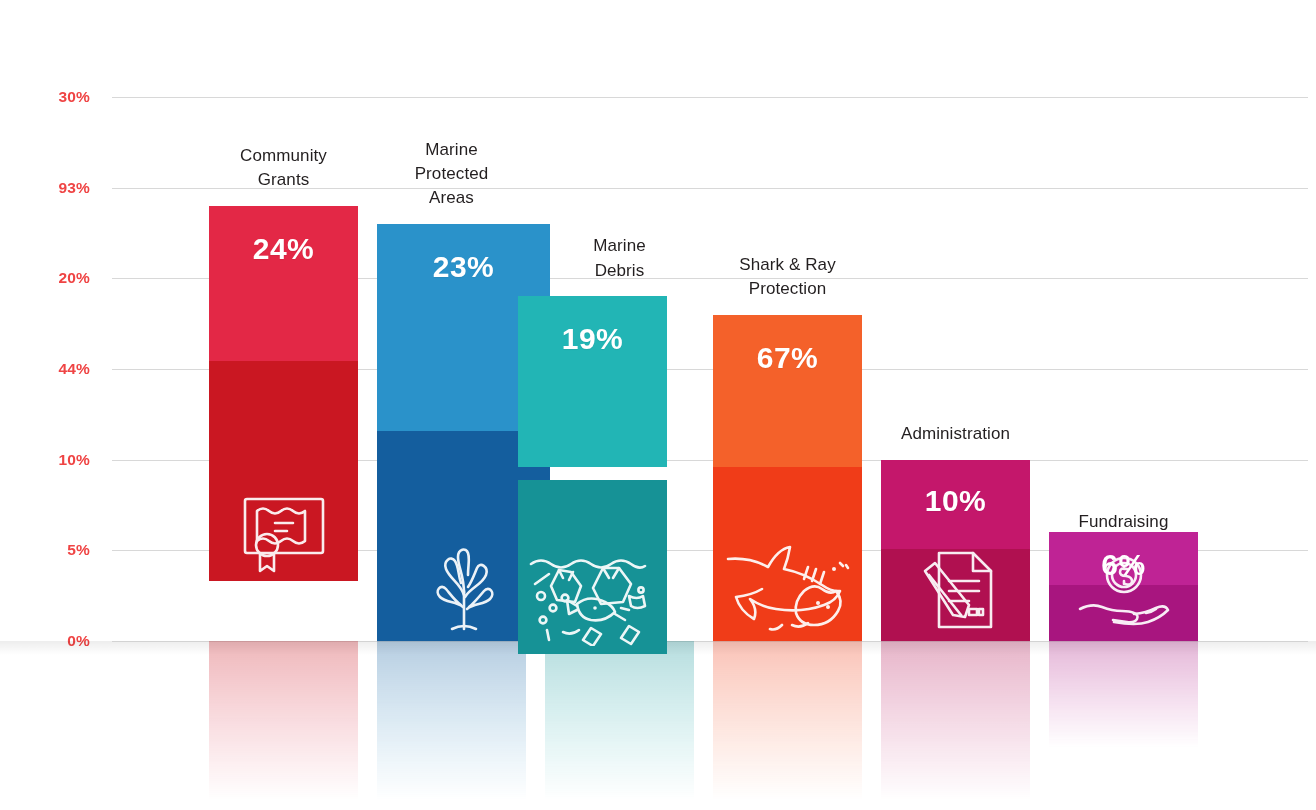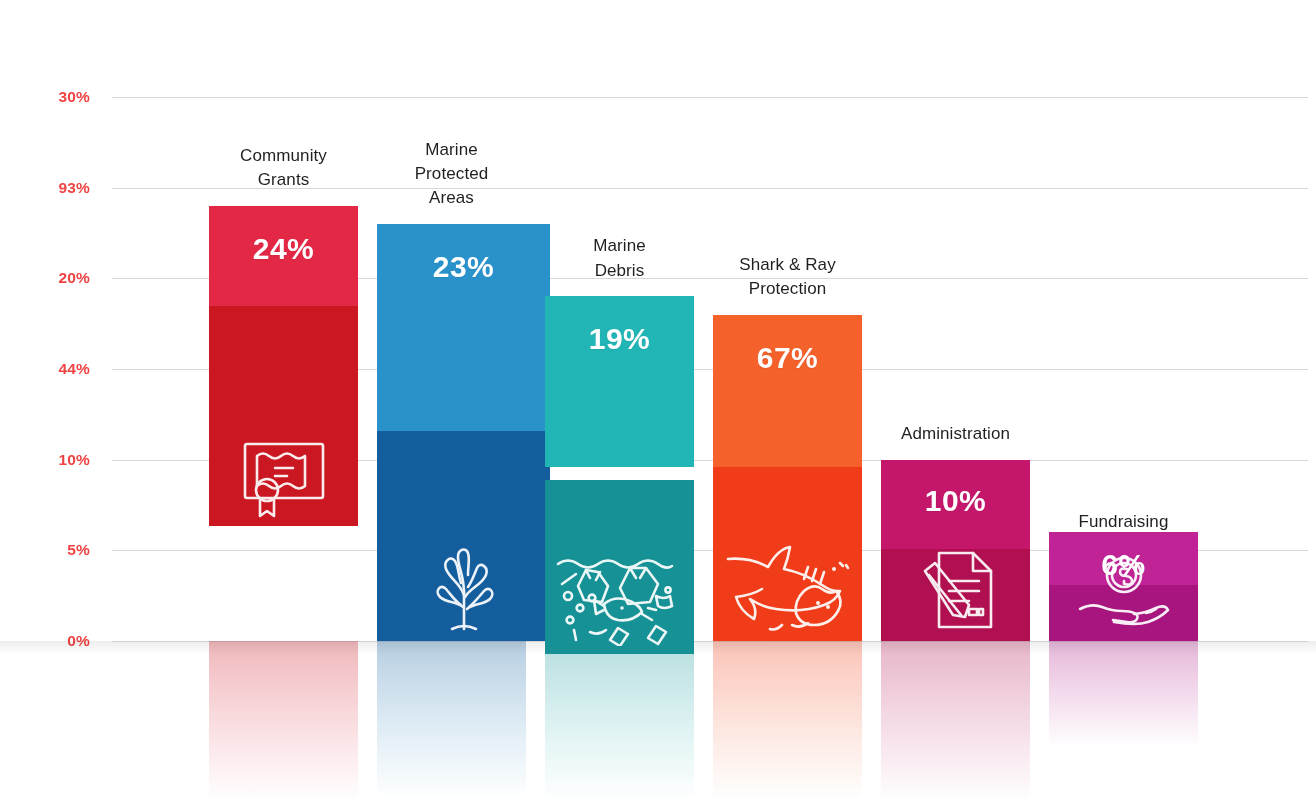--- a/index.html
+++ b/index.html
@@ -171,21 +171,21 @@
           <div class="refl-inner" style="background: linear-gradient(rgb(176, 16, 80), rgb(196, 23, 107)); opacity: 0.34; mask-image: linear-gradient(rgba(0, 0, 0, 0.9), rgba(0, 0, 0, 0));"></div>
         </div>
         <div class="reflection" style="left: 1049px; top: 641px; width: 149px; height: 106.624px;">
           <div class="refl-inner" style="background: linear-gradient(rgb(168, 21, 127), rgb(191, 35, 149)); opacity: 0.34; mask-image: linear-gradient(rgba(0, 0, 0, 0.9), rgba(0, 0, 0, 0));"></div>
         </div>
       </div>
 
     <div class="floor-shadow"></div>
 
     <div id="bar-layer">
-        <div class="bar" style="left: 209px; top: 205.8px; width: 149px; height: 320px;">
+        <div class="bar" style="left: 209px; top: 205.8px; width: 149px; height: 375px;">
           <div class="seg-top" style="height: 215.787px; background: rgb(227, 40, 70);"></div>
           <div class="seg-bot" style="height: 219.413px; background: rgb(202, 23, 34);"></div>
           <div class="bar-value" style="top: 26px;">24%</div>
           <div class="bar-icon" style="bottom: 8px;">
             <svg width="86" height="80" viewBox="0 0 86 80">
         <rect x="4" y="6" width="78" height="54" rx="2" fill="none" stroke="#ffffff" stroke-width="2.6" stroke-linecap="round" stroke-linejoin="round"></rect>
         <path d="M16 18 q6 -5 12 0 q6 5 12 0 q6 -5 12 0 q6 5 12 0 l0 30 q-6 5 -12 0 q-6 -5 -12 0 q-6 5 -12 0 q-6 -5 -12 0 Z" fill="none" stroke="#ffffff" stroke-width="2.6" stroke-linecap="round" stroke-linejoin="round"></path>
         <path d="M34 30 h18 M34 38 h12" fill="none" stroke="#ffffff" stroke-width="2.6" stroke-linecap="round" stroke-linejoin="round"></path>
         <circle cx="26" cy="52" r="11" fill="none" stroke="#ffffff" stroke-width="2.6" stroke-linecap="round" stroke-linejoin="round"></circle>
         <path d="M19 60 l0 18 l7 -5 l7 5 l0 -18" fill="none" stroke="#ffffff" stroke-width="2.6" stroke-linecap="round" stroke-linejoin="round"></path>
@@ -201,21 +201,21 @@
         <path d="M40 88 L40 50" fill="none" stroke="#ffffff" stroke-width="2.6" stroke-linecap="round" stroke-linejoin="round"></path>
         <path d="M40 52 C40 34 34 26 34 16 C34 8 42 6 44 12 C46 18 44 24 44 34" fill="none" stroke="#ffffff" stroke-width="2.6" stroke-linecap="round" stroke-linejoin="round"></path>
         <path d="M40 54 C36 42 26 38 22 28 C19 20 27 14 31 20 C35 26 34 34 37 42" fill="none" stroke="#ffffff" stroke-width="2.6" stroke-linecap="round" stroke-linejoin="round"></path>
         <path d="M41 56 C47 46 58 44 62 34 C65 26 56 20 53 27 C50 34 48 40 44 46" fill="none" stroke="#ffffff" stroke-width="2.6" stroke-linecap="round" stroke-linejoin="round"></path>
         <path d="M39 66 C32 60 22 62 16 56 C10 50 17 42 22 48 C27 54 31 60 37 64" fill="none" stroke="#ffffff" stroke-width="2.6" stroke-linecap="round" stroke-linejoin="round"></path>
         <path d="M43 68 C50 62 60 64 66 58 C72 52 65 44 60 50 C55 56 50 62 45 66" fill="none" stroke="#ffffff" stroke-width="2.6" stroke-linecap="round" stroke-linejoin="round"></path>
         <path d="M28 88 q12 -6 24 0" fill="none" stroke="#ffffff" stroke-width="2.6" stroke-linecap="round" stroke-linejoin="round"></path>
       </svg>
           </div>
         </div>
-        <div class="bar" style="left: 545px; top: 296.467px; width: 149px; height: 358px;">
+        <div class="bar" style="left: 518px; top: 296.467px; width: 149px; height: 358px;">
           <div class="seg-top" style="height: 170.453px; background: rgb(34, 181, 181);"></div>
           <div class="seg-bot" style="height: 174.08px; background: rgb(22, 146, 150);"></div>
           <div class="bar-value" style="top: 26px;">19%</div>
           <div class="bar-icon" style="bottom: 8px;">
             <svg width="128" height="92" viewBox="0 0 128 92">
         <path d="M2 10 q10 -7 20 0 q10 7 20 0 q10 -7 20 0 q10 7 20 0 q10 -7 20 0 q8 6 14 2" fill="none" stroke="#ffffff" stroke-width="2.6" stroke-linecap="round" stroke-linejoin="round"></path>
         <path d="M30 16 l-8 16 l6 14 l18 2 l6 -16 l-10 -14 Z" fill="none" stroke="#ffffff" stroke-width="2.6" stroke-linecap="round" stroke-linejoin="round"></path>
         <path d="M30 16 l4 8 M44 18 l-4 8" fill="none" stroke="#ffffff" stroke-width="2.6" stroke-linecap="round" stroke-linejoin="round"></path>
         <path d="M74 14 l-10 20 l8 16 l22 -2 l8 -18 l-12 -16 Z" fill="none" stroke="#ffffff" stroke-width="2.6" stroke-linecap="round" stroke-linejoin="round"></path>
         <path d="M74 14 l6 10 M90 14 l-6 10" fill="none" stroke="#ffffff" stroke-width="2.6" stroke-linecap="round" stroke-linejoin="round"></path>

